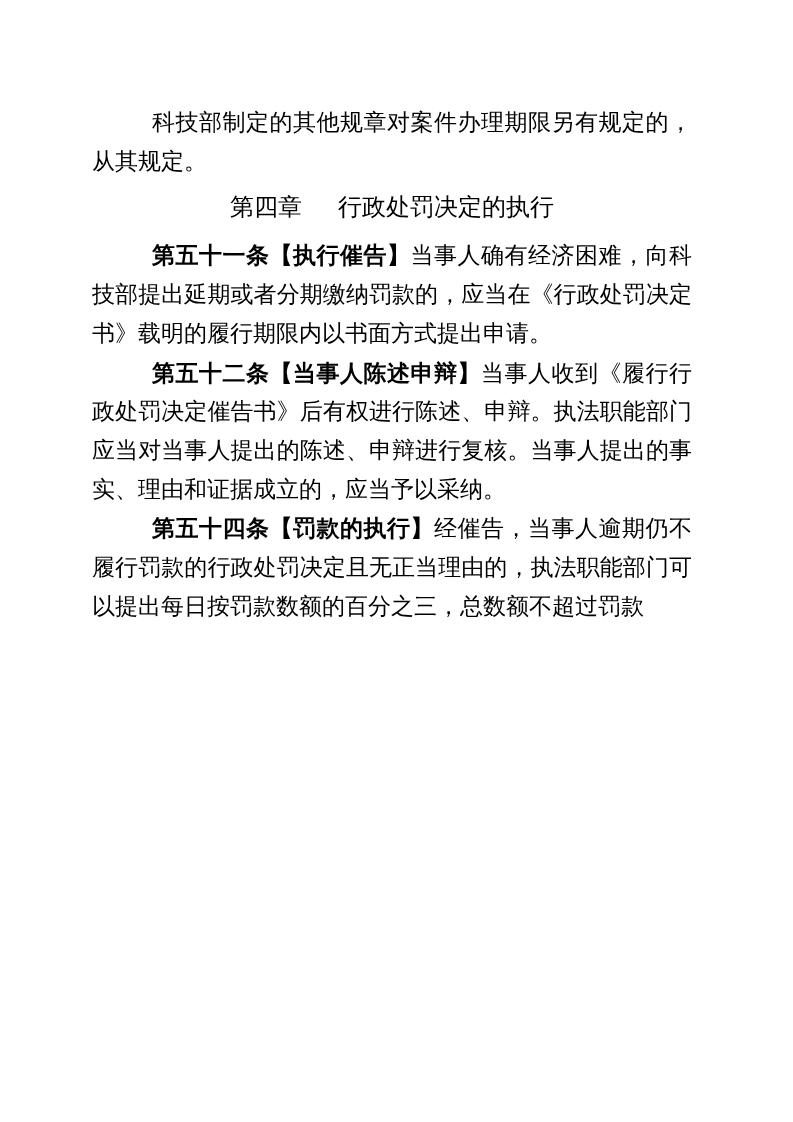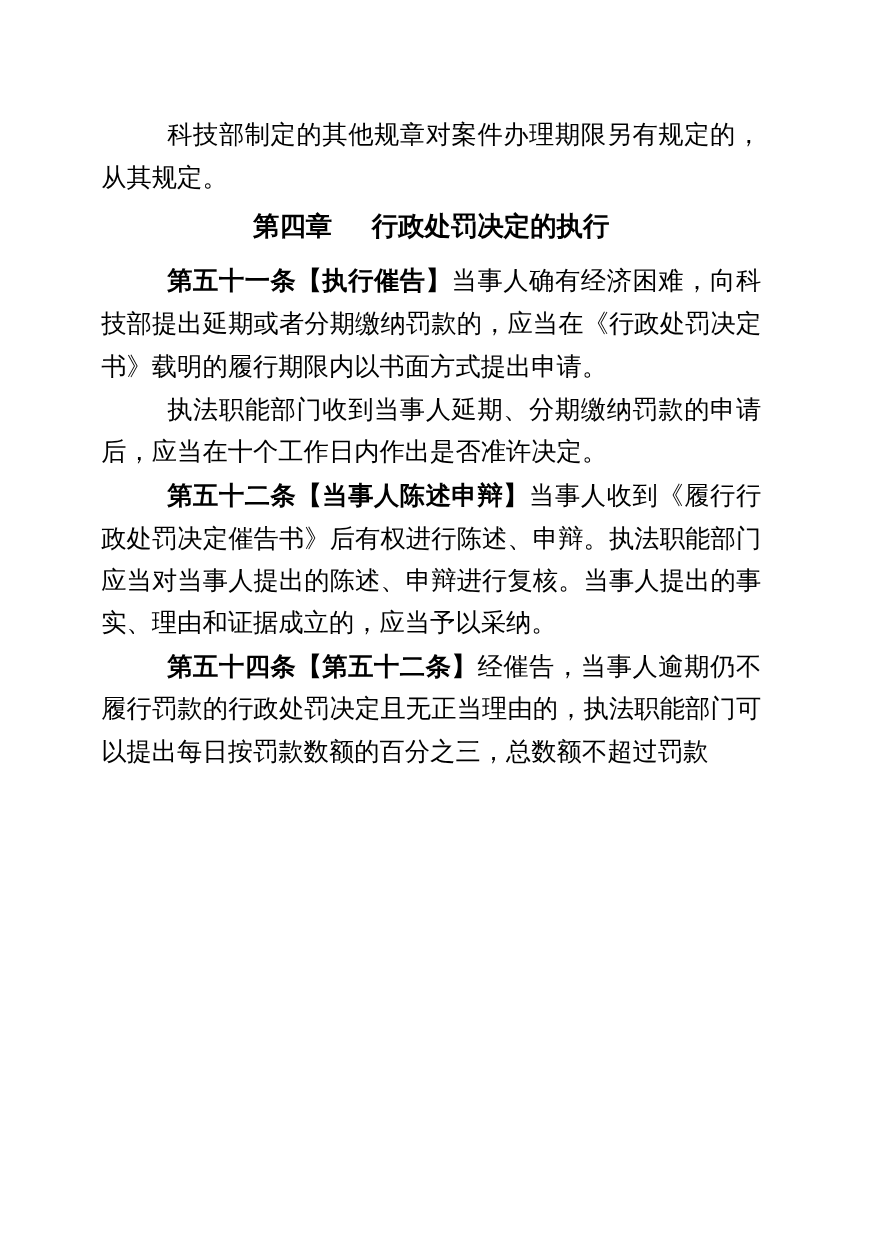--- a/index.html
+++ b/index.html
@@ -33,21 +33,21 @@
     word-break: normal;
   }
   .article-label {
     font-weight: bold;
     font-family: "Liberation Sans", "DejaVu Sans", sans-serif;
   }
   .chapter {
     margin: 6px 0 9px 0;
     font-size: 24px;
     line-height: 40px;
-    font-weight: bold;
+    font-weight: normal;
     text-align: center;
     text-indent: 0;
     font-family: "Liberation Sans", "DejaVu Sans", sans-serif;
   }
   .chapter-num {
     margin-right: 36px;
   }
   .page-number {
     position: absolute;
     top: 1032px;
@@ -72,29 +72,26 @@
 
     <h2 class="chapter">
       <span class="chapter-num">第四章</span><span>行政处罚决定的执行</span>
     </h2>
 
 
     <p class="para">
       <span class="article-label">第五十一条【执行催告】</span><span>当事人确有经济困难，向科技部提出延期或者分期缴纳罚款的，应当在《行政处罚决定书》载明的履行期限内以书面方式提出申请。</span>
     </p>
 
-    <p class="para">
-      <span>执法职能部门收到当事人延期、分期缴纳罚款的申请后，应当在十个工作日内作出是否准许决定。</span>
-    </p>
 
 
     <p class="para">
       <span class="article-label">第五十二条【当事人陈述申辩】</span><span>当事人收到《履行行政处罚决定催告书》后有权进行陈述、申辩。执法职能部门应当对当事人提出的陈述、申辩进行复核。当事人提出的事实、理由和证据成立的，应当予以采纳。</span>
     </p>
 
     <p class="para">
-      <span class="article-label">第五十四条【第五十二条】</span><span>经催告，当事人逾期仍不履行罚款的行政处罚决定且无正当理由的，执法职能部门可以提出每日按罚款数额的百分之三，总数额不超过罚款</span>
+      <span class="article-label">第五十四条【罚款的执行】</span><span>经催告，当事人逾期仍不履行罚款的行政处罚决定且无正当理由的，执法职能部门可以提出每日按罚款数额的百分之三，总数额不超过罚款</span>
     </p>
 
   </div>
 
   <div class="page-number">16</div>
 </div>
 
 </body></html>

